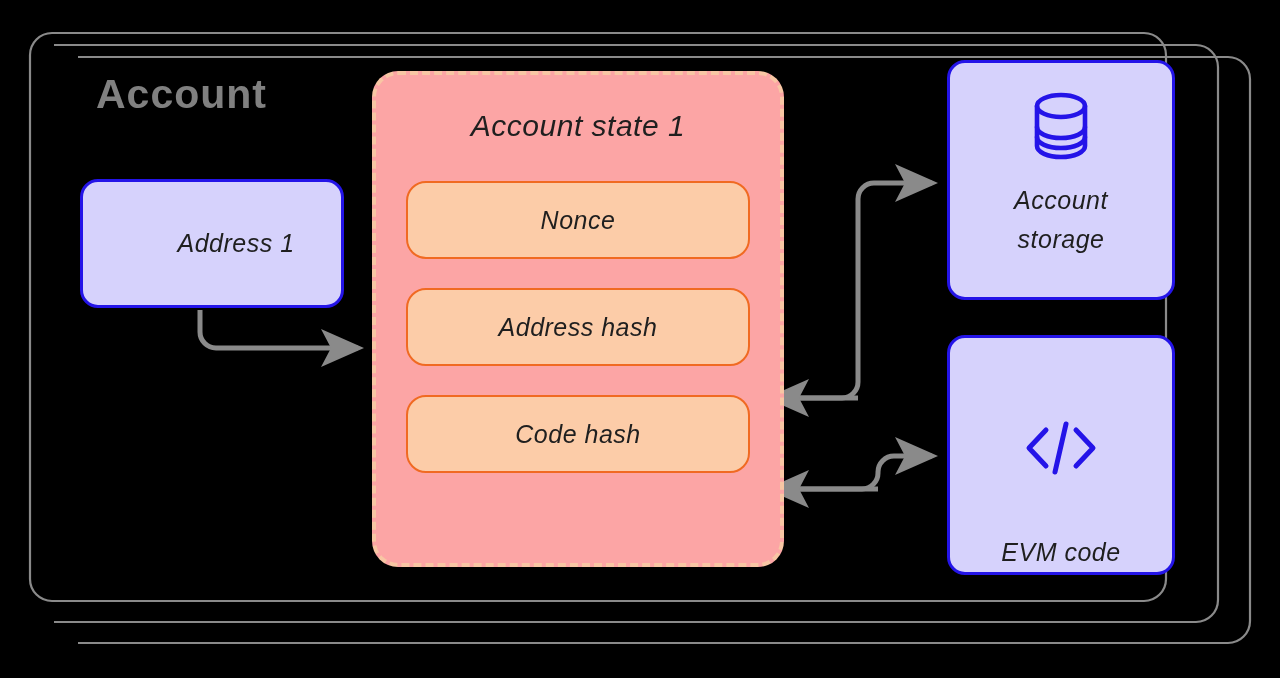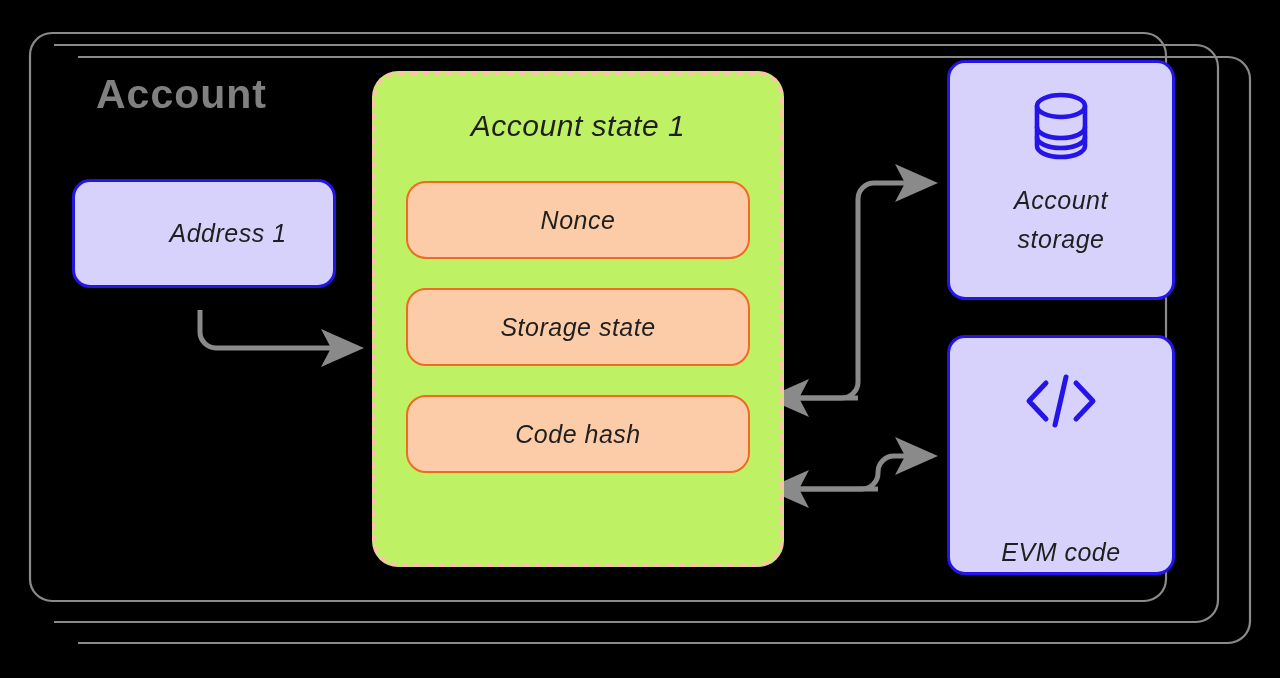--- a/index.html
+++ b/index.html
@@ -52,58 +52,58 @@
   .blue-box .label {
     font-style: italic;
     font-size: 25px;
     line-height: 1.55;
     text-align: center;
     white-space: pre-line;
     letter-spacing: 0.5px;
   }
 
   #address-1 {
-    left: 72px;
+    left: 80px;
     top: 179px;
     width: 264px;
-    height: 109px;
+    height: 129px;
     padding-left: 48px;
   }
 
   #account-storage {
     left: 947px;
     top: 60px;
     width: 228px;
     height: 240px;
     justify-content: flex-start;
     padding-top: 26px;
   }
   #evm-code {
     left: 947px;
     top: 335px;
     width: 228px;
     height: 240px;
-    justify-content: space-between;
+    justify-content: flex-end;
     padding-top: 34px;
   }
   .node-icon {
     display: block;
     margin-bottom: 14px;
   }
   #account-storage .label { margin-top: 4px; }
   #evm-code .label { margin-top: 42px; }
 
   
   #account-state {
     position: absolute;
     left: 372px;
     top: 71px;
     width: 412px;
     height: 496px;
-    background: #bef264;
+    background: #fca5a5;
     border: 4px dashed #F8C6A4;
     border-radius: 26px;
     box-sizing: border-box;
   }
   #account-state .state-title {
     position: absolute;
     left: 0;
     right: 0;
     top: 36px;
     text-align: center;
@@ -174,21 +174,21 @@
     <span class="label">Address 1</span>
   </div>
 
   <div id="account-state">
     <div class="state-title">Account state 1</div>
     <div class="state-rows">
       <div class="state-row">
         <span>Nonce</span>
       </div>
       <div class="state-row">
-        <span>Storage state</span>
+        <span>Address hash</span>
       </div>
       <div class="state-row">
         <span>Code hash</span>
       </div>
     </div>
   </div>
 
   <div class="blue-box" id="account-storage">
     <svg class="node-icon" width="62" height="74" viewBox="0 0 62 74">
       <g fill="none" stroke="#2414E8" stroke-width="4.6" stroke-linecap="round" stroke-linejoin="round">

